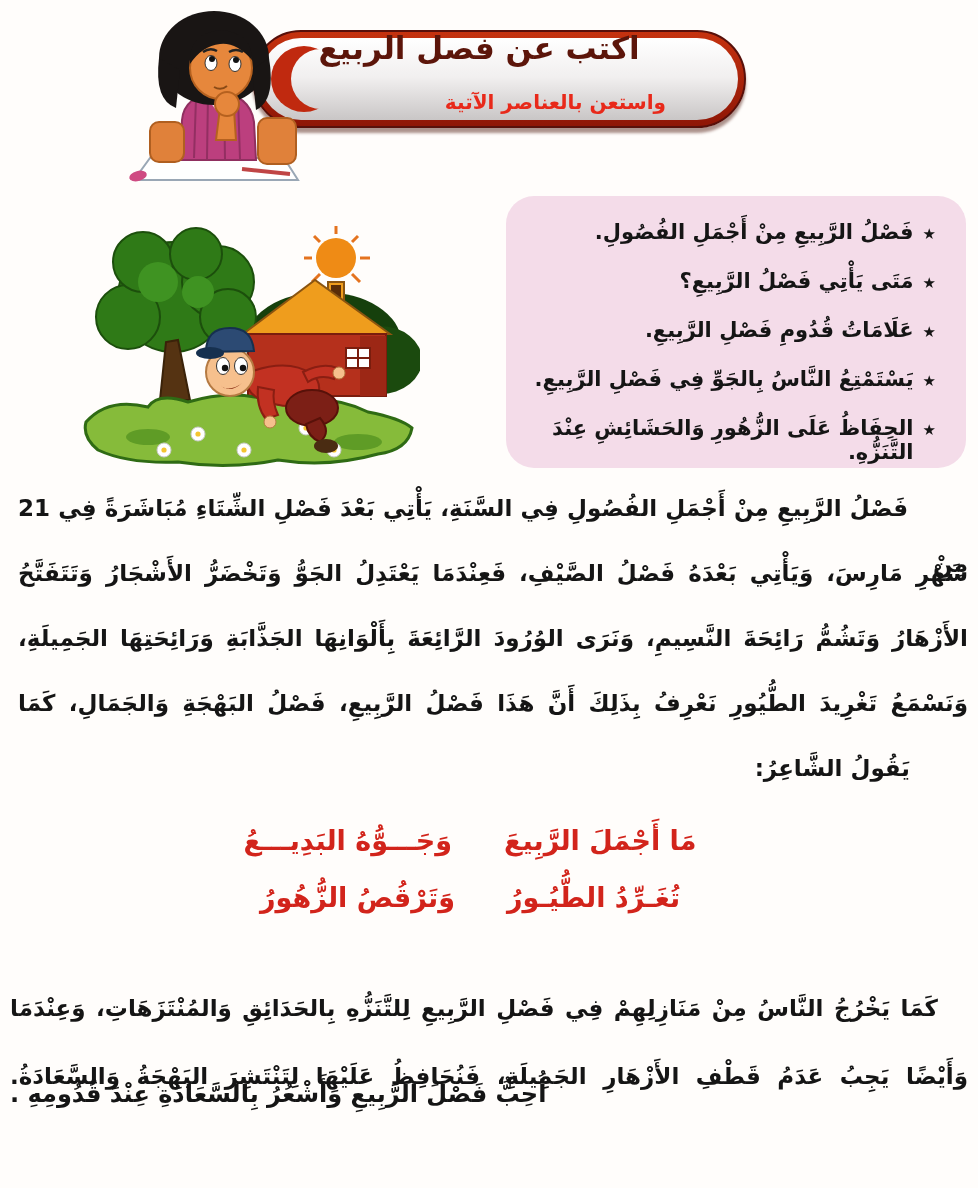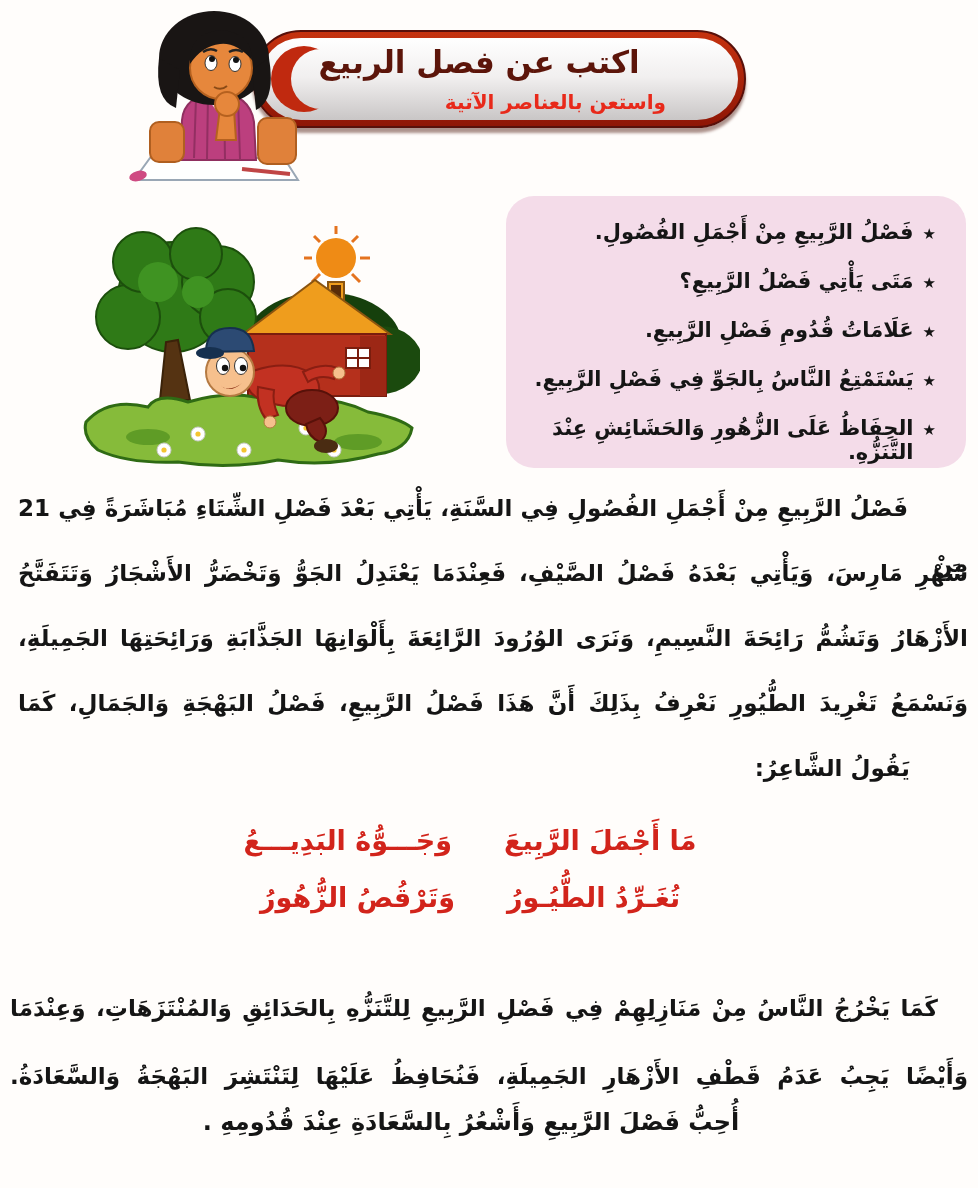--- a/index.html
+++ b/index.html
@@ -9,21 +9,21 @@
     font-family:"DejaVu Sans",sans-serif;font-weight:700;
   }
   
   .banner{position:absolute;left:252px;top:30px;width:494px;height:98px;z-index:2;}
   .banner-ring{position:absolute;inset:0;border-radius:49px;
     background:linear-gradient(180deg,#c5320f,#8e1606);
     border:2px solid #58100a;box-shadow:0 5px 3px rgba(70,15,5,.45);}
   .banner-face{position:absolute;inset:8px;border-radius:41px;
     background:linear-gradient(180deg,#ffffff 0%,#f1efef 48%,#c9c6c6 100%);}
   .banner-crescent{position:absolute;left:16px;top:11px;z-index:2;}
-  .banner-title{position:absolute;left:40px;right:80px;top:14px;z-index:3;
+  .banner-title{position:absolute;left:40px;right:80px;top:0;z-index:3;
     text-align:center;font-size:31px;color:#5c150a;direction:rtl;}
   .banner-subtitle{position:absolute;left:40px;right:80px;top:60px;z-index:3;
     font-size:20px;color:#e8291a;direction:rtl;}
   
   .girl{position:absolute;left:124px;top:8px;z-index:3;}
   .scene{position:absolute;left:78px;top:222px;z-index:1;}
   
   .pink-box{position:absolute;left:506px;top:196px;width:460px;height:272px;
     border-radius:28px;background:#f4dce9;z-index:1;
     padding:24px 30px 0 14px;box-sizing:border-box;}
@@ -35,22 +35,22 @@
   .tline{direction:rtl;text-align:justify;text-align-last:justify;}
   .p1{top:480px;}
   .p1 .tline{height:65px;line-height:56px;margin-left:8px;}
   .p1 .l1{text-indent:60px;}
   .p1 .l5{text-align:center;text-align-last:right;padding-right:58px;box-sizing:border-box;}
   .p2{top:974px;}
   .p2 .tline{height:68px;line-height:68px;}
   .p2 .l1{text-indent:30px;}
   .poem{position:absolute;left:120px;top:812px;width:700px;color:#d2241b;font-size:27px;z-index:1;}
   .poem-row{display:flex;direction:rtl;justify-content:center;gap:52px;height:57px;line-height:57px;}
-  .closing{position:absolute;left:10px;top:1092px;width:958px;direction:rtl;
-    text-align:center;padding-right:36px;box-sizing:border-box;
+  .closing{position:absolute;left:10px;top:1064px;width:958px;direction:rtl;
+    text-align:left;padding-right:36px;box-sizing:border-box;
     font-size:24px;line-height:60px;color:#151515;}
 </style>
 </head>
 <body>
 
 <svg class="girl" width="184" height="180" viewBox="0 0 184 180">
   <g>
     <polygon points="26,150 160,150 174,172 10,172" fill="#ffffff" stroke="#9aa7b5" stroke-width="2"></polygon>
     <line x1="118" y1="161" x2="166" y2="166" stroke="#c04545" stroke-width="4"></line>
     <ellipse cx="14" cy="168" rx="9" ry="5" fill="#cf4a82" transform="rotate(-15 14 168)"></ellipse>

